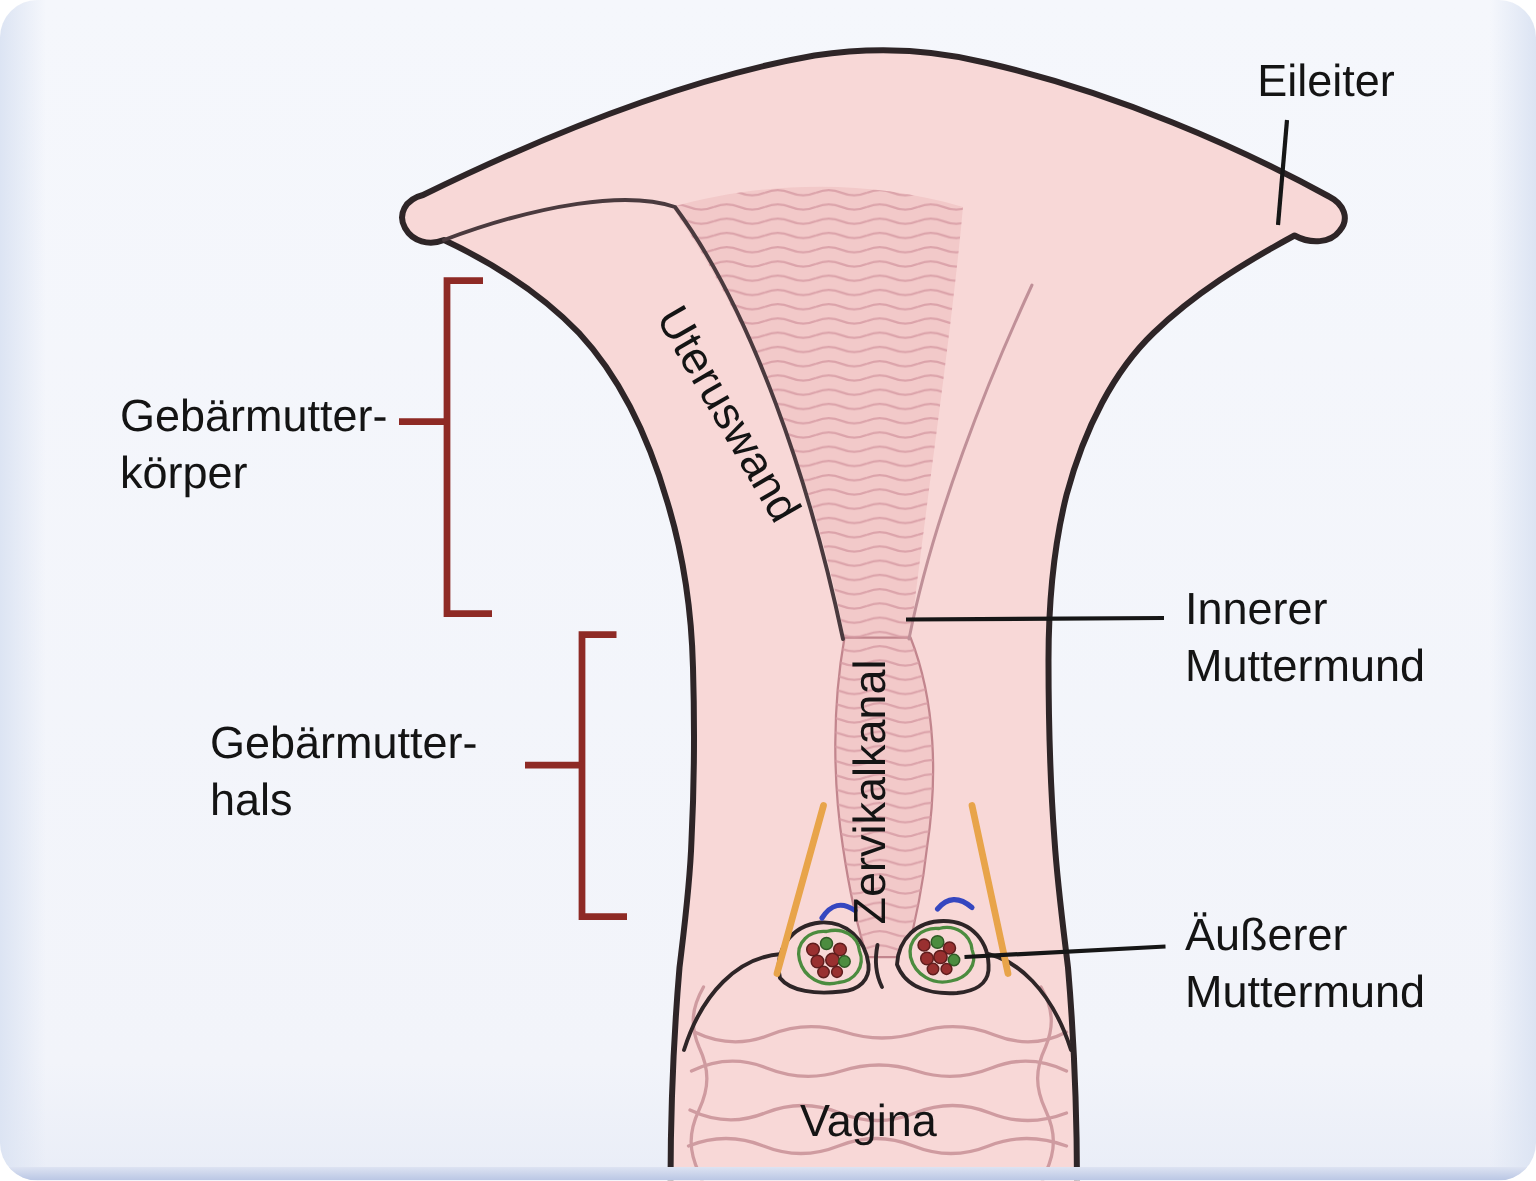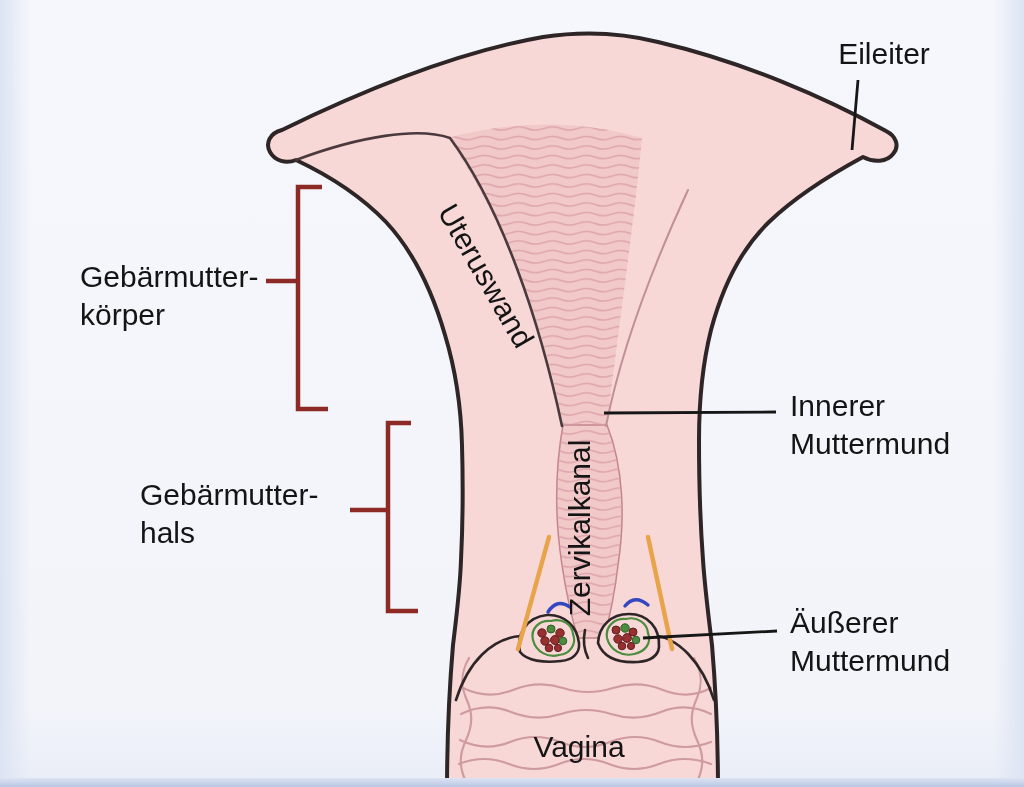--- a/index.html
+++ b/index.html
@@ -4,20 +4,21 @@
 <style>
   html,body{margin:0;padding:0;}
   .stage{
     position:relative;
     width:1024px;height:787px;
     overflow:hidden;
     font-family:"Liberation Sans", sans-serif;
     background:
       linear-gradient(90deg, var(--background-edge) 0%, rgba(244,246,251,0) 3%, rgba(244,246,251,0) 97%, var(--background-edge) 100%),
       linear-gradient(180deg, var(--background-top) 0%, #f2f4fa 90%, #e9edf7 100%);
+    border-radius: 25px;
   }
   svg{position:absolute;inset:0;display:block;}
   .wall{fill:var(--wall-fill);stroke:var(--outline);stroke-width:4;stroke-linejoin:round;}
   .cavity{fill:var(--cavity-fill);}
   .canal{fill:var(--cavity-fill);stroke:#c2858d;stroke-width:1.5;}
   .thin{stroke:var(--thin-line);stroke-width:2.6;fill:none;stroke-linecap:round;}
   .faint{stroke:#c09098;stroke-width:2;fill:none;stroke-linecap:round;}
   .fold{stroke:var(--fold-line);stroke-width:2.2;fill:none;stroke-linecap:round;}
   .outline2{stroke:var(--outline);stroke-width:2.6;fill:none;stroke-linecap:round;}
   .lip{fill:var(--wall-fill);stroke:var(--outline);stroke-width:2.6;}

